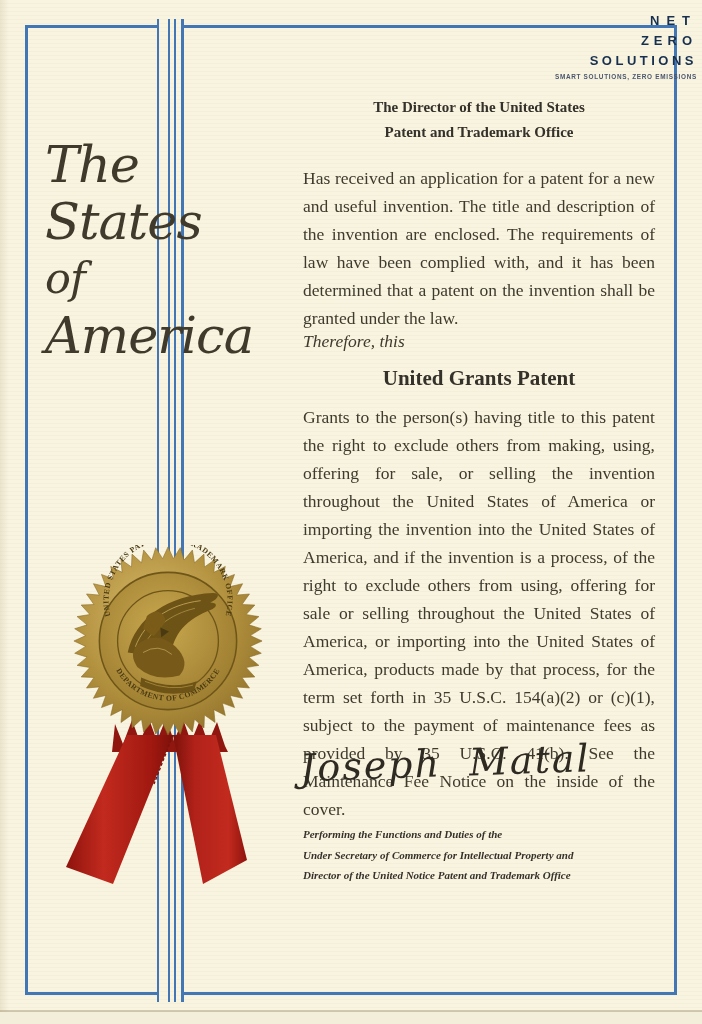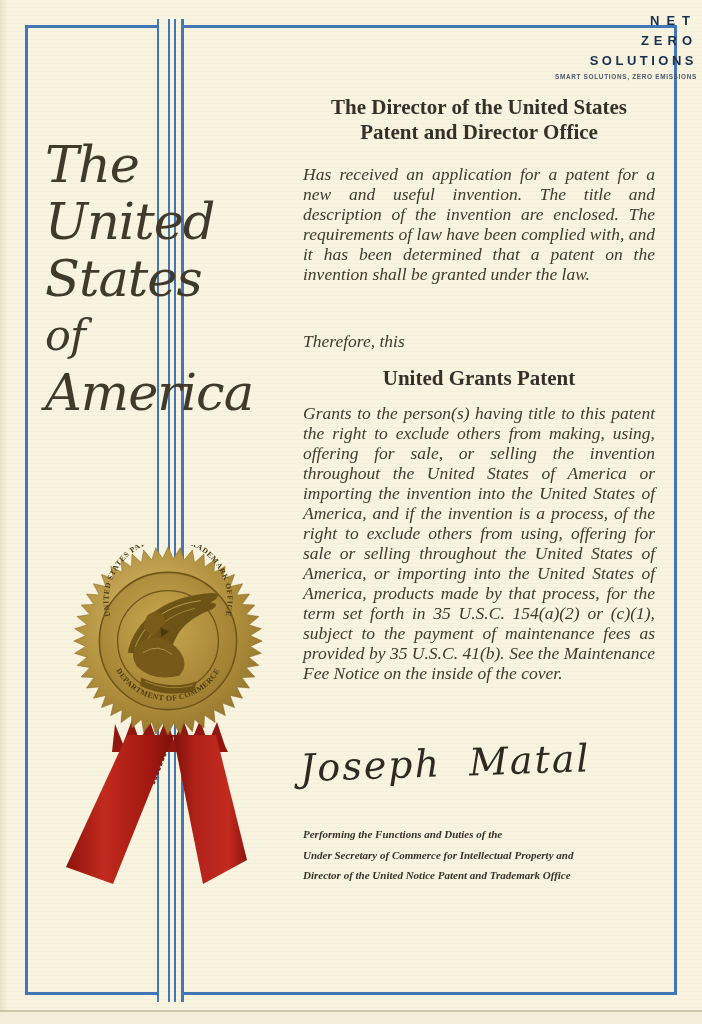--- a/index.html
+++ b/index.html
@@ -41,23 +41,23 @@
           font-family:"DejaVu Serif", serif; font-style:italic; color:#403a2c;}
   .script-line{font-size:51px; line-height:57px; letter-spacing:-1px;}
   .script-of{font-size:43px;}
 
   
   .ribbon-svg{position:absolute; left:55px; top:712px;}
   .seal-svg{position:absolute; left:72px; top:545px;}
 
   
   .doc-title{position:absolute; left:303px; top:95px; width:352px; text-align:center;
-             font-weight:bold; font-size:21px; line-height:25px; color:#34302a;}
-  .para{position:absolute; left:303px; width:352px; font-style:italic; font-size:17.5px;
-        line-height:20px; text-align:justify; color:#3e3a2e;}
+             font-weight:bold; font-size:15px; line-height:25px; color:#34302a;}
+  .para{position:absolute; left:303px; width:352px; font-size:17.5px;
+        line-height:28px; text-align:justify; color:#3e3a2e;}
   .p1{top:164px;}
   .therefore{position:absolute; left:303px; top:331px; width:352px; font-style:italic;
              font-size:17.5px; color:#3e3a2e;}
   .usp{position:absolute; left:303px; top:366px; width:352px; text-align:center;
        font-weight:bold; font-size:21px; color:#34302a;}
   .p2{top:403px;}
   .signature{position:absolute; left:300px; top:740px; width:360px;
              font-family:"DejaVu Serif", serif; font-style:italic; font-size:38px;
              color:#2e2a22; transform:rotate(-2deg); letter-spacing:2px; word-spacing:14px;}
   .attrib{position:absolute; left:303px; top:824px; width:352px; font-style:italic;
@@ -84,21 +84,20 @@
 
   <div class="logo">
     <div class="logo-line ls-net">NET</div>
     <div class="logo-line ls-zero">ZERO</div>
     <div class="logo-line ls-sol">SOLUTIONS</div>
     <div class="logo-tag">SMART SOLUTIONS, ZERO EMISSIONS</div>
   </div>
 
   <div class="script">
     <div class="script-line">The</div>
-    <div class="script-line">United</div>
     <div class="script-line">States</div>
     <div class="script-line script-of">of</div>
     <div class="script-line">America</div>
   </div>
 
   <svg class="ribbon-svg" width="230" height="180" viewBox="0 0 230 180">
     <defs>
       <linearGradient id="ribL" x1="0" y1="0" x2="1" y2="0">
         <stop offset="0" stop-color="#8e130d"></stop>
         <stop offset="0.35" stop-color="#c22a1e"></stop>
@@ -154,21 +153,21 @@
       <path d="M92,86 l9,4 -8,6 z" fill="#4a3a12"></path>
       <path d="M68,104 q20,-16 40,2 q16,16 4,30 q-26,7 -44,-9 q-9,-13 0,-23 z" fill="#77591a"></path>
       <path d="M74,112 q16,-10 30,2" fill="none" stroke="#d9bd6e" stroke-width="0.9" opacity="0.65"></path>
       <path d="M72,138 q30,14 58,4 l-3,10 q-28,8 -56,-5 z" fill="#6d5315"></path>
       <path d="M76,142 q26,11 50,4" fill="none" stroke="#caa84e" stroke-width="0.8" opacity="0.7"></path>
     </g>
   </svg>
 
   <div class="doc-title">
     <div>The Director of the United States</div>
-    <div>Patent and Director Office</div>
+    <div>Patent and Trademark Office</div>
   </div>
 
   <div class="para p1">Has received an application for a patent for a new and useful invention. The title and description of the invention are enclosed. The requirements of law have been complied with, and it has been determined that a patent on the invention shall be granted under the law.</div>
 
   <div class="therefore">Therefore, this</div>
 
   <div class="usp">United Grants Patent</div>
 
   <div class="para p2">Grants to the person(s) having title to this patent the right to exclude others from making, using, offering for sale, or selling the invention throughout the United States of America or importing the invention into the United States of America, and if the invention is a process, of the right to exclude others from using, offering for sale or selling throughout the United States of America, or importing into the United States of America, products made by that process, for the term set forth in 35 U.S.C. 154(a)(2) or (c)(1), subject to the payment of maintenance fees as provided by 35 U.S.C. 41(b). See the Maintenance Fee Notice on the inside of the cover.</div>
 

